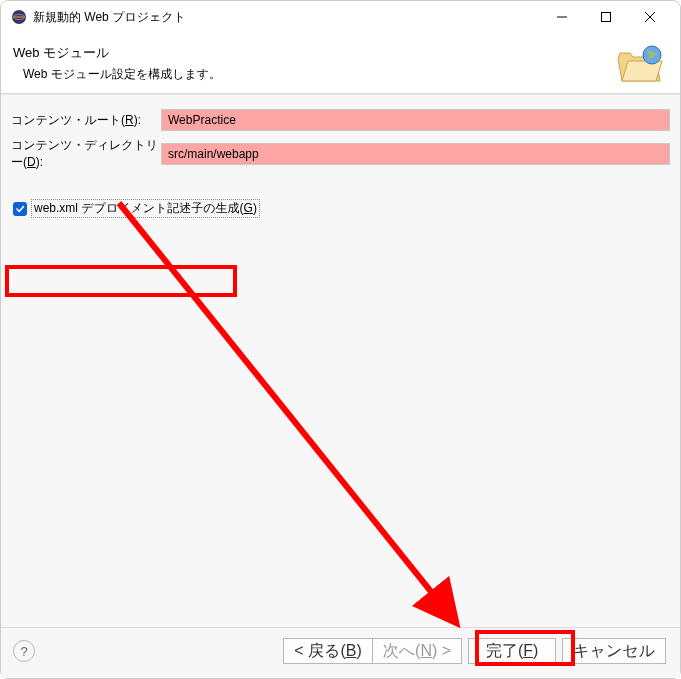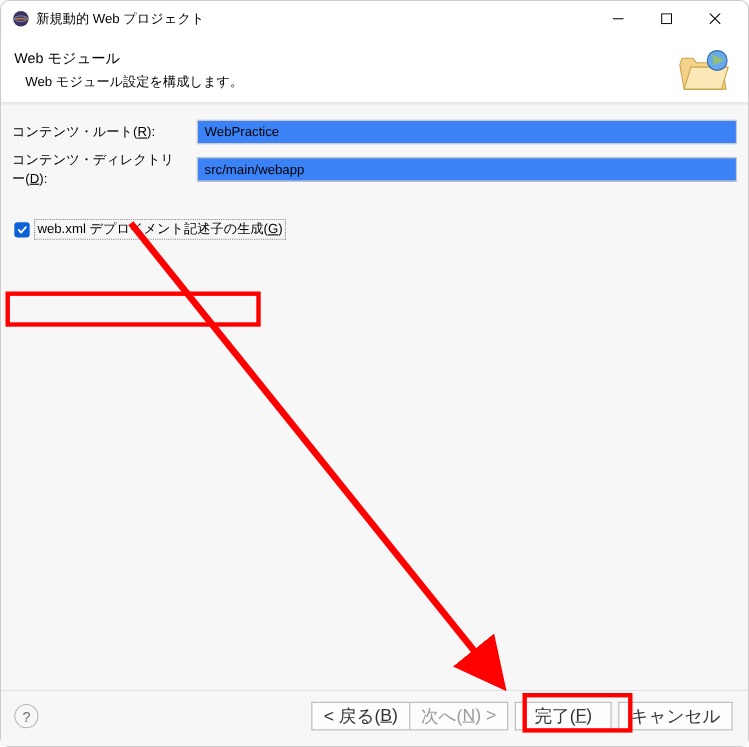--- a/index.html
+++ b/index.html
@@ -87,35 +87,35 @@
       background: #f7f7f7;
       border-top: 1px solid #e5e5e5;
       padding: 14px 10px 10px 10px;
       position: relative;
     }
 
     .form-row {
       display: flex;
       align-items: center;
       margin-bottom: 6px;
-      gap: 18px;
+      gap: 0;
     }
     .form-label {
       width: 150px;
       font-size: 12px;
       color: #000;
     }
     .form-label .mn {
       text-decoration: underline;
     }
     .text-input {
       flex: 1;
       height: 22px;
       border: 1px solid #c9c9c9;
-      background: #3b82f6;
+      background: #fca5a5;
       font-size: 12px;
       padding: 0 6px;
       color: #000;
     }
 
     .checkbox-row {
       margin-top: 28px;
       display: flex;
       align-items: center;
       gap: 4px;

